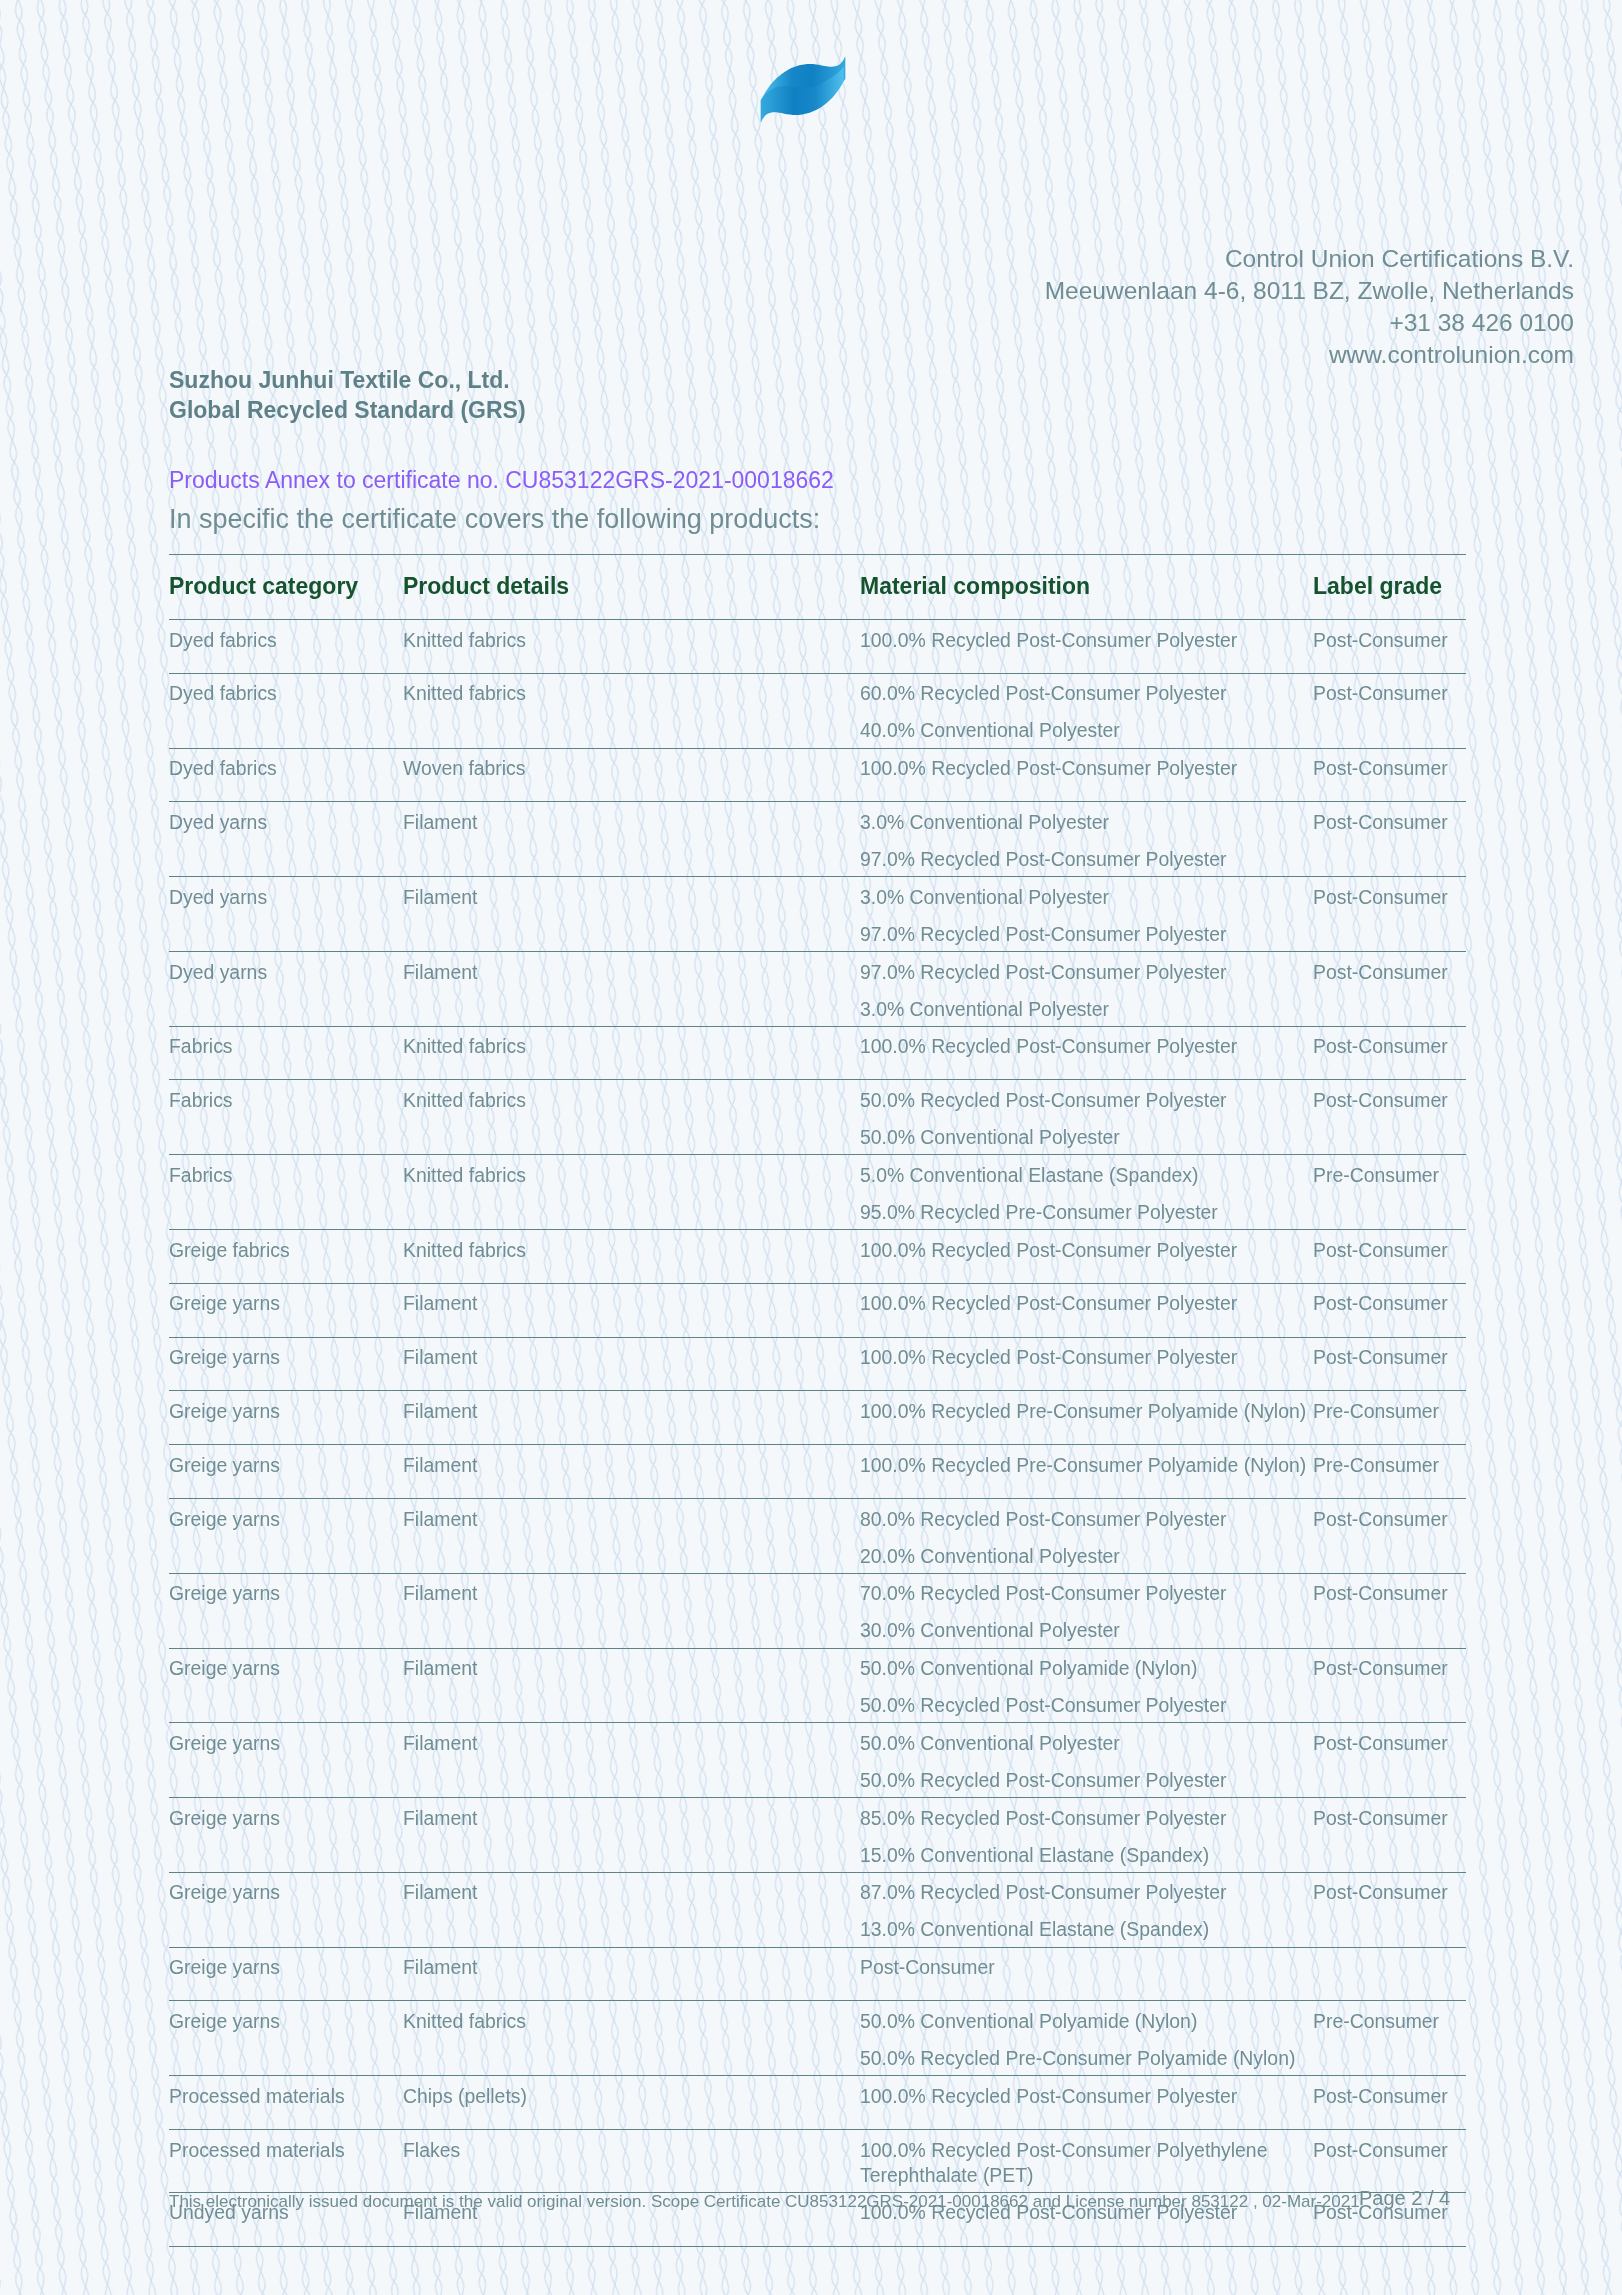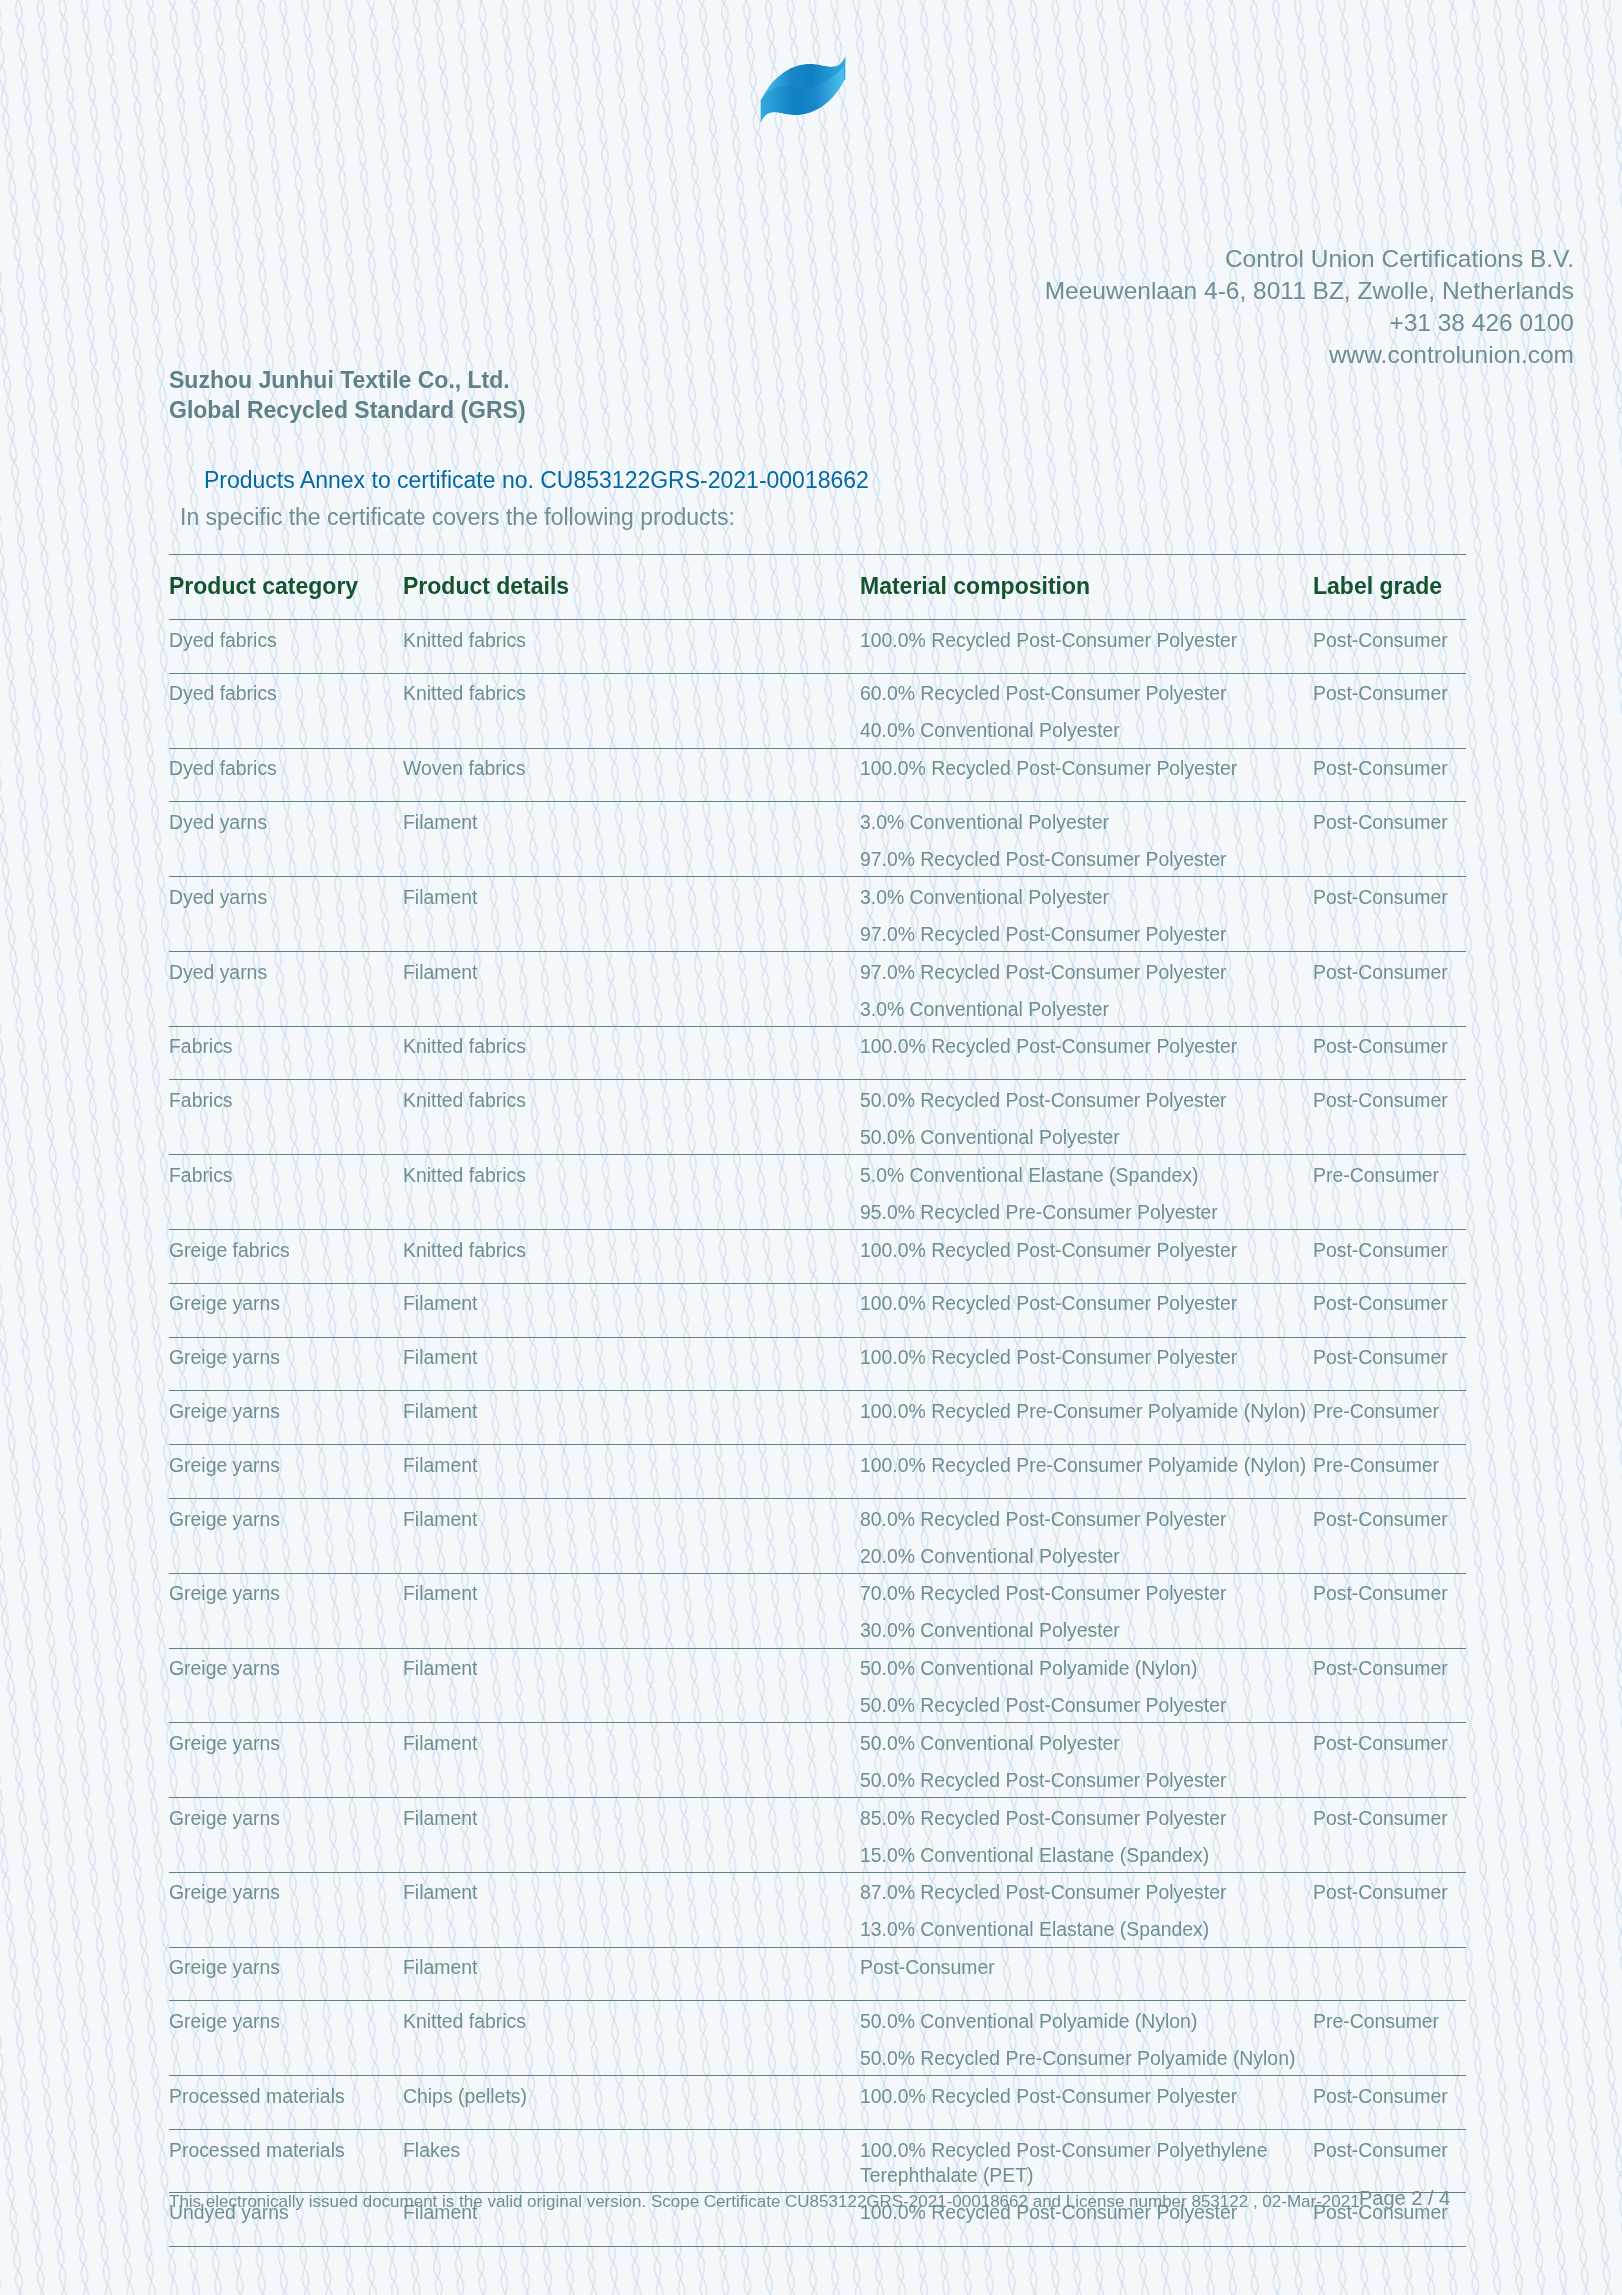--- a/index.html
+++ b/index.html
@@ -13,22 +13,22 @@
   .page{position:absolute;inset:0;width:1623px;height:2295px;}
   .bg-svg{position:absolute;left:0;top:0;width:1623px;height:2295px;z-index:0;}
   .layer{position:absolute;z-index:2;}
 
   .logo{left:754px;top:39px;width:98px;height:101px;}
 
   .org-block{left:0;top:243px;width:1574px;text-align:right;font-size:24.5px;line-height:32px;color:#6f8d92;}
 
   .company-block{left:169px;top:365px;font-size:23px;line-height:30px;color:#5e8187;font-weight:bold;}
 
-  .annex-line1{left:169px;top:467px;font-size:23px;color:#0369a1;margin-left:35px;}
-  .annex-line2{left:180px;top:504px;font-size:23px;color:#6f8d92;}
+  .annex-line1{left:169px;top:467px;font-size:23px;color:#8b5cf6;}
+  .annex-line2{left:169px;top:504px;font-size:27px;color:#6f8d92;}
 
   .products-table{
     left:169px;top:554px;width:1297px;
     border-top:1.7px solid #5f8287;
     color:#6f8d92;
   }
   .t-header{
     display:grid;
     grid-template-columns:234px 457px 453px auto;
     border-bottom:1.7px solid #5f8287;

